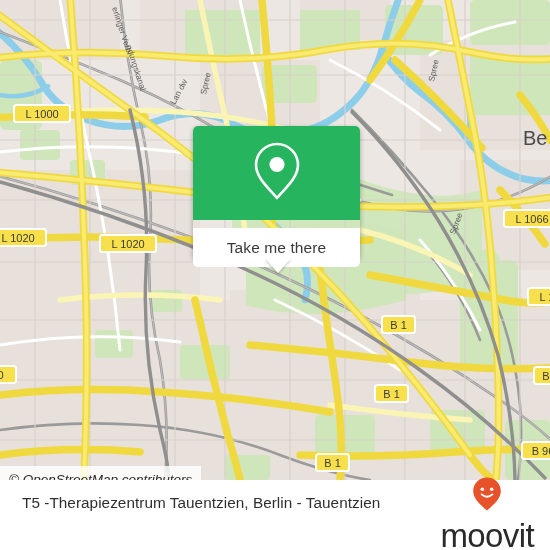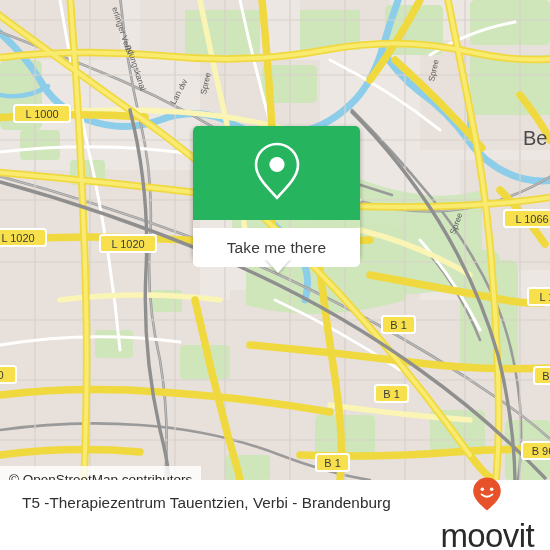--- a/index.html
+++ b/index.html
@@ -89,20 +89,21 @@
     top: 466px;
     height: 26px;
     display: flex;
     align-items: center;
     padding: 0 9px 0 9px;
     background: rgba(255,255,255,0.82);
     font-size: 13.5px;
     color: #2b2b2b;
     z-index: 30;
     white-space: nowrap;
+    font-style: italic;
   }
 
   
   #footer {
     position: absolute;
     left: 0;
     top: 480px;
     width: 550px;
     height: 70px;
     background: #ffffff;
@@ -388,21 +389,21 @@
       <span id="callout-label">Take me there</span>
     </div>
     <div id="callout-tail"></div>
   </div>
 
   <div id="osm-attrib">
     <span>© OpenStreetMap contributors</span>
   </div>
 
   <div id="footer">
-    <div id="footer-title">T5 -Therapiezentrum Tauentzien, Verbi - Brandenburg</div>
+    <div id="footer-title">T5 -Therapiezentrum Tauentzien, Berlin - Tauentzien</div>
     <div id="brand">
       <span id="brand-pin">
         <svg width="30" height="36" viewBox="0 0 30 36" xmlns="http://www.w3.org/2000/svg">
           <path d="M15 1.5 C7.3 1.5 1.2 7.6 1.2 15.2 C1.2 23 9.5 29.5 15 34.5 C20.5 29.5 28.8 23 28.8 15.2 C28.8 7.6 22.7 1.5 15 1.5 Z" fill="#e8522b"></path>
           <circle cx="10.3" cy="13.2" r="1.75" fill="#ffffff"></circle>
           <circle cx="19.7" cy="13.2" r="1.75" fill="#ffffff"></circle>
           <path d="M9.6 18.4 Q15 23.2 20.4 18.4" fill="none" stroke="#ffffff" stroke-width="1.9" stroke-linecap="round"></path>
         </svg>
       </span>
       <span id="brand-word">moovit</span>

